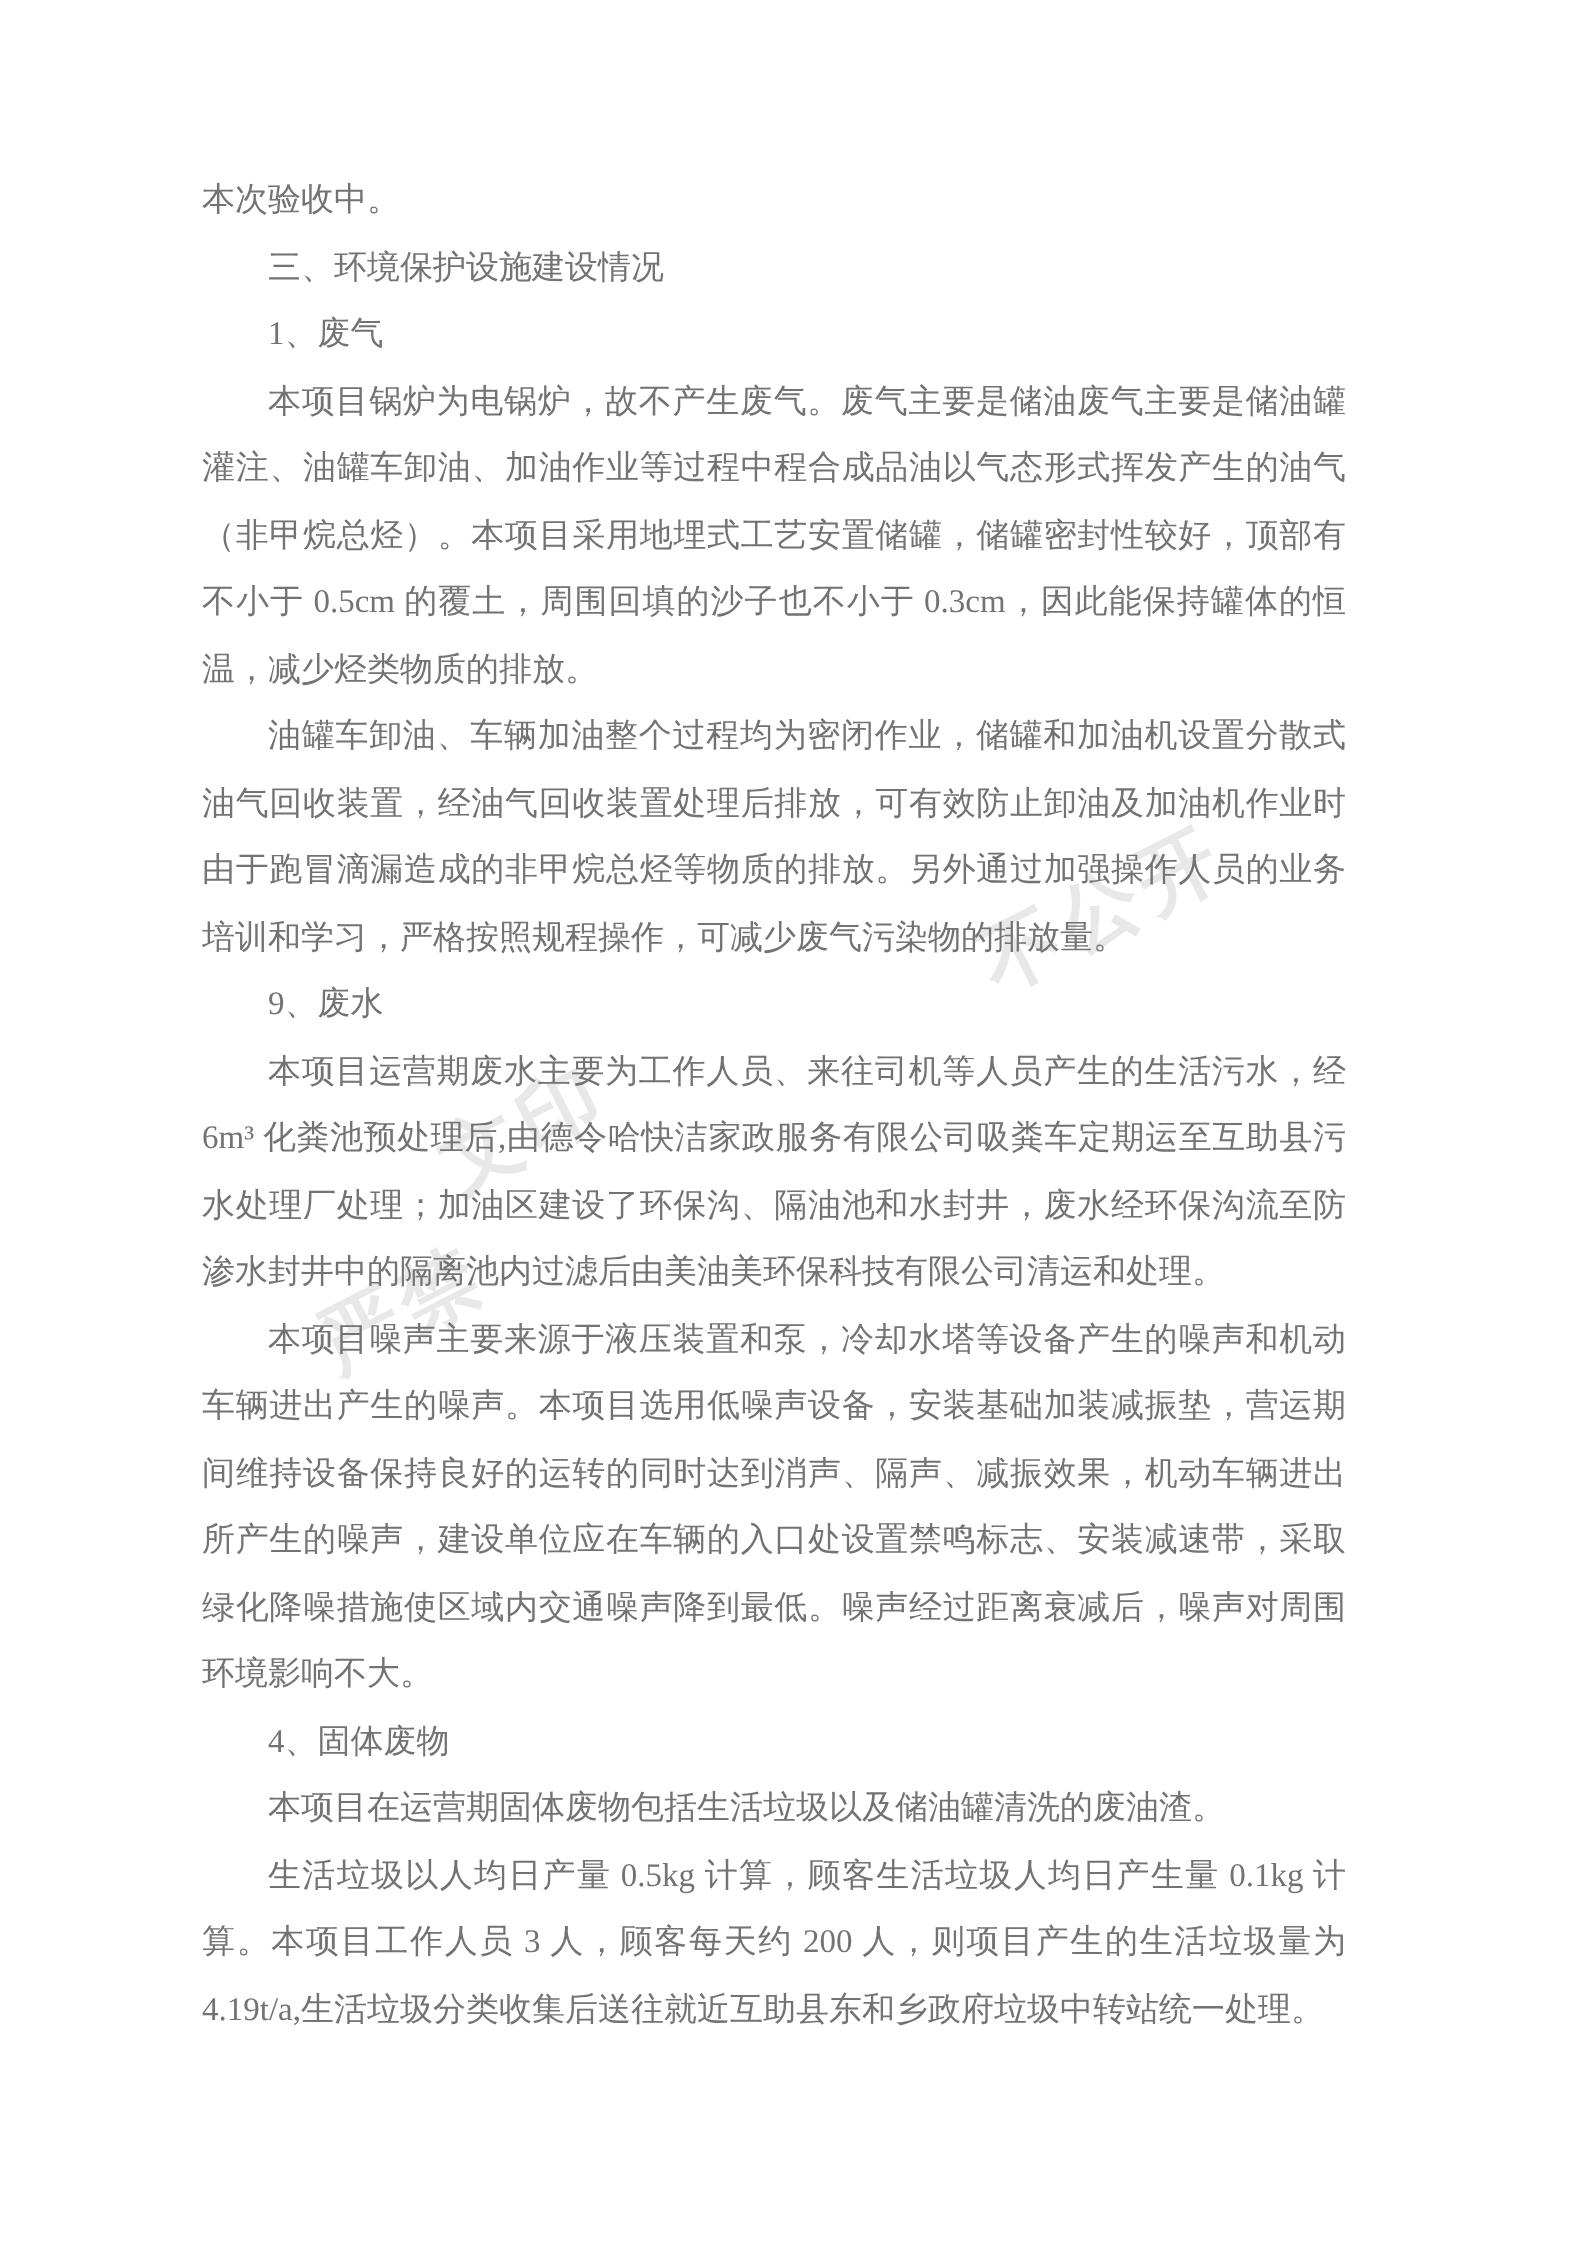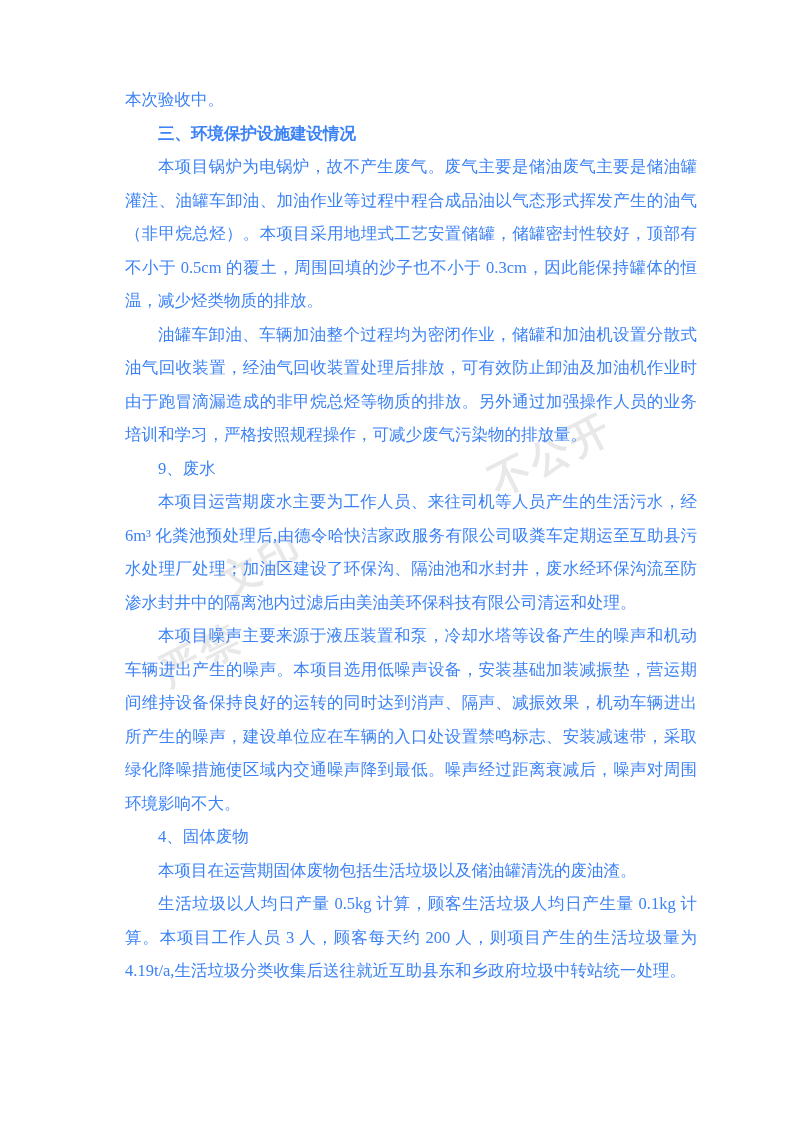--- a/index.html
+++ b/index.html
@@ -10,40 +10,40 @@
   .page {
     position: relative;
     width: 793px;
     height: 1122px;
     background: #ffffff;
     overflow: hidden;
     box-sizing: border-box;
   }
   .content {
     position: absolute;
-    left: 125px;
+    left: 101px;
     top: 83px;
     width: 572px;
     font-family: "Liberation Serif", "DejaVu Serif", serif;
     font-size: 16.5px;
     line-height: 33.5px;
-    color: #3b82f6;
+    color: #737373;
     text-align: justify;
     text-justify: inter-ideograph;
   }
   .para {
     margin: 0;
     text-indent: 0;
     white-space: normal;
   }
   .indent {
     text-indent: 33px;
   }
   .heading {
-    font-weight: bold;
+    font-weight: normal;
     text-indent: 33px;
   }
   .watermark {
     position: absolute;
     left: 150px;
     top: 440px;
     width: 480px;
     height: 260px;
     pointer-events: none;
     user-select: none;
@@ -70,20 +70,21 @@
 
   <div class="watermark">
     <span class="wm1">不公开</span>
     <span class="wm2">文印</span>
     <span class="wm3">严禁</span>
   </div>
 
   <div class="content">
     <p class="para">本次验收中。</p>
     <p class="para heading">三、环境保护设施建设情况</p>
+    <p class="para indent">1、废气</p>
     <p class="para indent">本项目锅炉为电锅炉，故不产生废气。废气主要是储油废气主要是储油罐灌注、油罐车卸油、加油作业等过程中程合成品油以气态形式挥发产生的油气（非甲烷总烃）。本项目采用地埋式工艺安置储罐，储罐密封性较好，顶部有不小于 0.5cm 的覆土，周围回填的沙子也不小于 0.3cm，因此能保持罐体的恒温，减少烃类物质的排放。</p>
     <p class="para indent">油罐车卸油、车辆加油整个过程均为密闭作业，储罐和加油机设置分散式油气回收装置，经油气回收装置处理后排放，可有效防止卸油及加油机作业时由于跑冒滴漏造成的非甲烷总烃等物质的排放。另外通过加强操作人员的业务培训和学习，严格按照规程操作，可减少废气污染物的排放量。</p>
     <p class="para indent">9、废水</p>
     <p class="para indent">本项目运营期废水主要为工作人员、来往司机等人员产生的生活污水，经 6m³ 化粪池预处理后,由德令哈快洁家政服务有限公司吸粪车定期运至互助县污水处理厂处理；加油区建设了环保沟、隔油池和水封井，废水经环保沟流至防渗水封井中的隔离池内过滤后由美油美环保科技有限公司清运和处理。</p>
     <p class="para indent">本项目噪声主要来源于液压装置和泵，冷却水塔等设备产生的噪声和机动车辆进出产生的噪声。本项目选用低噪声设备，安装基础加装减振垫，营运期间维持设备保持良好的运转的同时达到消声、隔声、减振效果，机动车辆进出所产生的噪声，建设单位应在车辆的入口处设置禁鸣标志、安装减速带，采取绿化降噪措施使区域内交通噪声降到最低。噪声经过距离衰减后，噪声对周围环境影响不大。</p>
     <p class="para indent">4、固体废物</p>
     <p class="para indent">本项目在运营期固体废物包括生活垃圾以及储油罐清洗的废油渣。</p>
     <p class="para indent">生活垃圾以人均日产量 0.5kg 计算，顾客生活垃圾人均日产生量 0.1kg 计算。本项目工作人员 3 人，顾客每天约 200 人，则项目产生的生活垃圾量为 4.19t/a,生活垃圾分类收集后送往就近互助县东和乡政府垃圾中转站统一处理。</p>
   </div>
 

